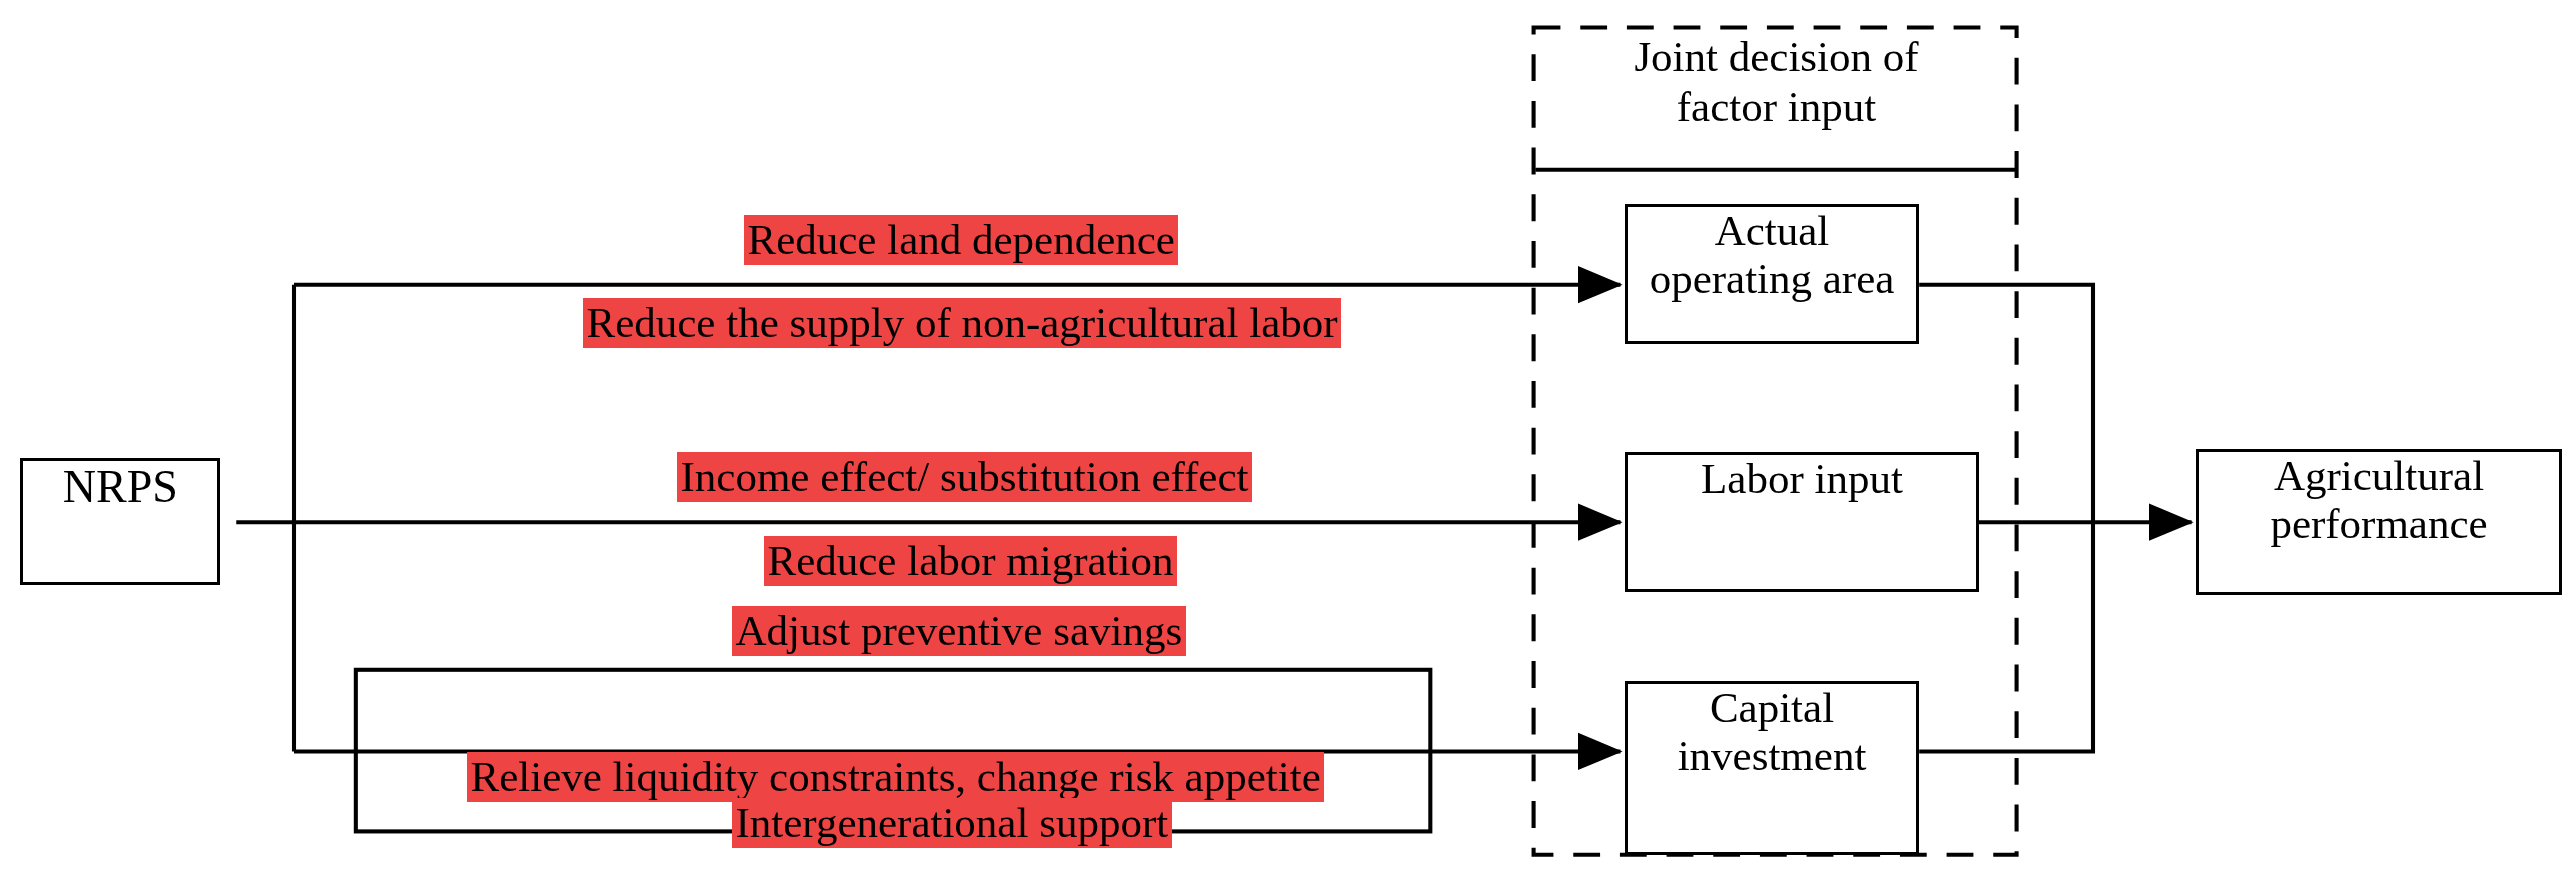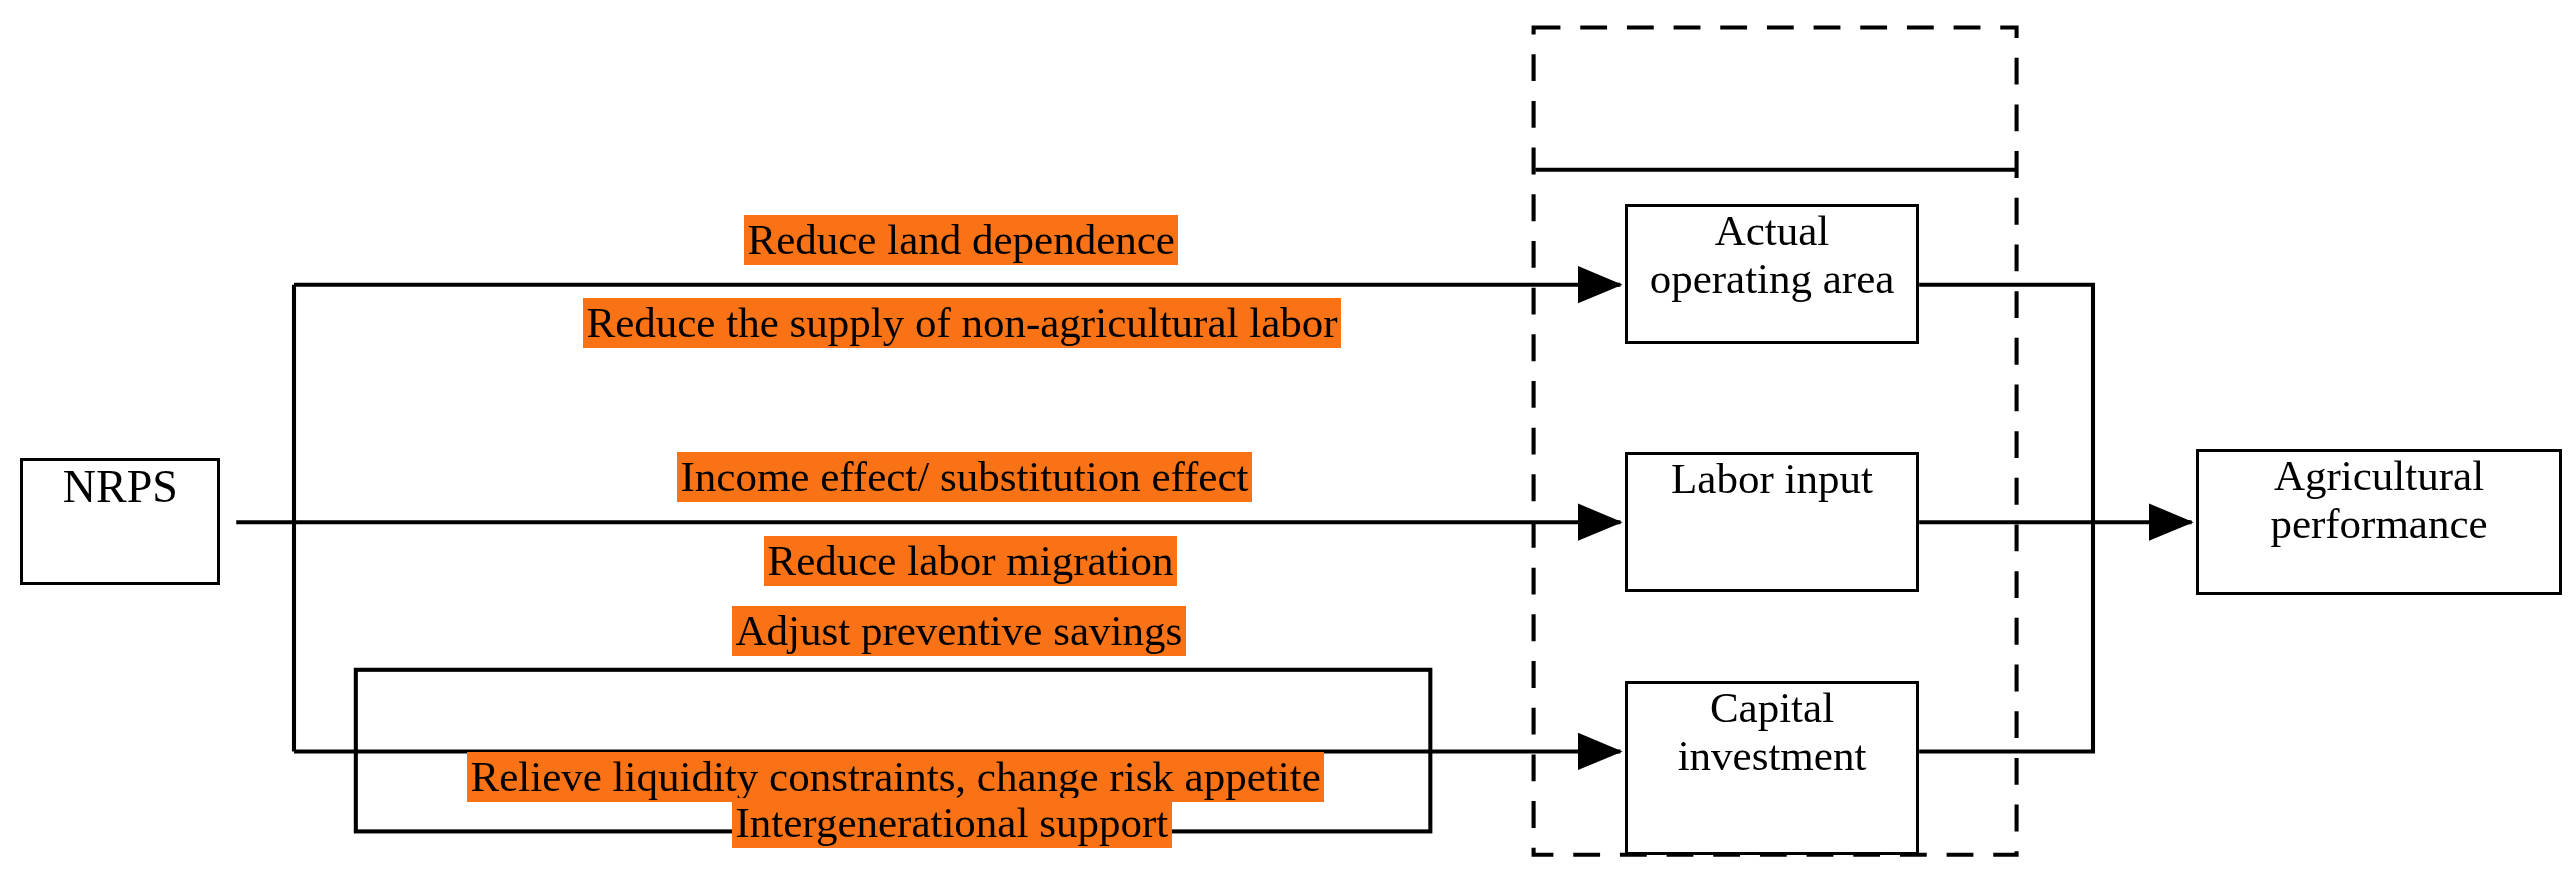--- a/index.html
+++ b/index.html
@@ -38,31 +38,31 @@
     line-height: 1.12;
     font-size: 43px;
     padding: 0 5.8px;
   }
   .node .node-label {
     display: block;
     width: 100%;
   }
   #node-nrps      { left: 20.4px;   top: 458px;  width: 200px; height: 127px; font-size: 46px; }
   #node-area      { left: 1625px; top: 204px;  width: 294px; height: 140px; }
-  #node-labor     { left: 1625px; top: 452px;  width: 294px; height: 140px; }
+  #node-labor     { left: 1625px; top: 452px;  width: 354px; height: 140px; }
   #node-capital   { left: 1625px; top: 681px; width: 294px; height: 174px; }
   #node-perf      { left: 2196px; top: 449px;  width: 366px; height: 146px; }
 
   .caption {
     position: absolute;
     text-align: center;
     font-size: 43px;
     line-height: 1.16;
     white-space: nowrap;
-    background: #f97316;
+    background: #ef4444;
     padding: 0 3.5px;
   }
   #dashed-title {
     left: 1552px;
     top: 32px;
     width: 449px;
     white-space: normal;
     background: transparent;
     padding: 0;
   }
@@ -120,20 +120,21 @@
   </div>
 
   <div class="node" id="node-capital">
     <span class="node-label">Capital<br>investment</span>
   </div>
 
   <div class="node" id="node-perf">
     <span class="node-label">Agricultural<br>performance</span>
   </div>
 
+  <div class="caption" id="dashed-title">Joint decision of<br>factor input</div>
 
   <div class="caption" id="cap-land">Reduce land dependence</div>
 
   <div class="caption" id="cap-nonagri">Reduce the supply of non-agricultural labor</div>
 
   <div class="caption" id="cap-income">Income effect/ substitution effect</div>
 
   <div class="caption" id="cap-migrate">Reduce labor migration</div>
 
   <div class="caption" id="cap-savings">Adjust preventive savings</div>

